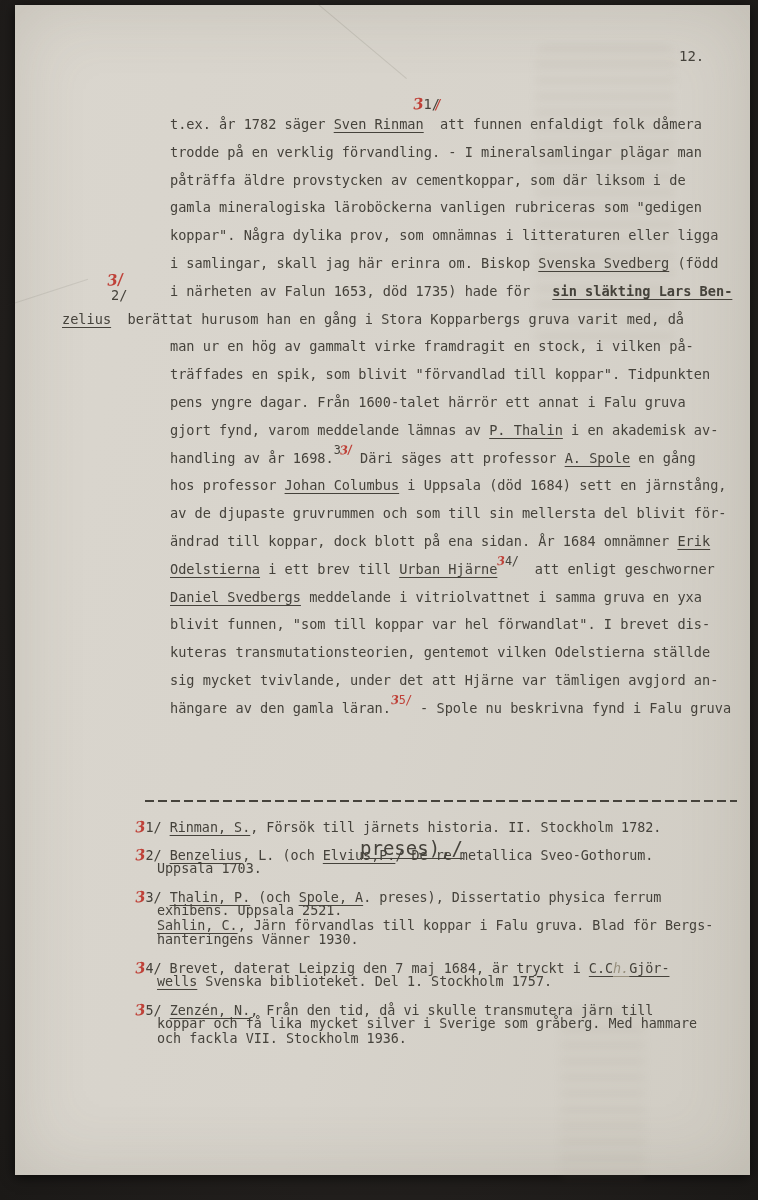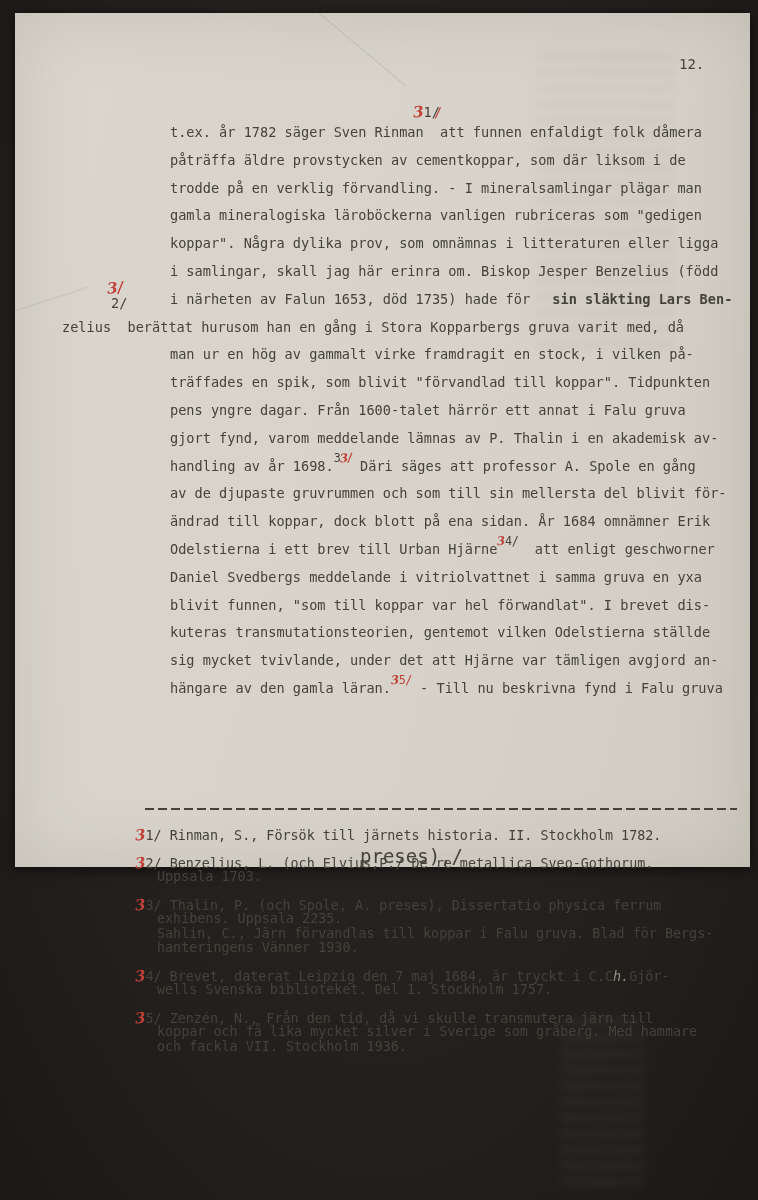--- a/index.html
+++ b/index.html
@@ -2,37 +2,37 @@
 <html><head>
 <meta charset="utf-8">
 <style>
   html,body{margin:0;padding:0;}
   body{
     width:758px;height:1200px;overflow:hidden;
     background:radial-gradient(ellipse at 50% 40%, #2a2724 0%, #221f1d 65%, #1b1917 100%);
     font-family:"DejaVu Sans Mono", monospace;
   }
   .paper{
-    position:absolute;left:15px;top:13px;width:735px;height:854px;
+    position:absolute;left:15px;top:5px;width:735px;height:1170px;
     background:linear-gradient(105deg,#dad6ce 0%,#d7d3cb 55%,#d0ccc3 100%);
     box-shadow:0 2px 12px rgba(0,0,0,0.65), inset 0 0 70px rgba(108,100,84,0.18);
     color:#45423b;
   }
   .ghost{position:absolute;border-radius:10px;filter:blur(4px);pointer-events:none;
     background:repeating-linear-gradient(180deg, rgba(148,140,124,0.22) 0 7px, transparent 7px 16px);}
   .g1{left:520px;top:40px;width:140px;height:300px;opacity:.55;}
   .g2{left:545px;top:1005px;width:85px;height:170px;opacity:.5;}
   .crease{position:absolute;height:1px;background:rgba(60,55,45,0.12);transform-origin:left top;}
   .cr1{left:300px;top:-4px;width:120px;transform:rotate(40deg);}
   .cr2{left:-8px;top:300px;width:85px;transform:rotate(-18deg);background:rgba(60,55,45,0.10);}
   .pageno{position:absolute;left:664px;top:43px;font-size:14px;}
   .bodytext{position:absolute;left:155px;top:106px;font-size:13.6px;}
   .bline{height:27.8px;line-height:27.8px;white-space:pre;}
   .bline.full{margin-left:-108px;}
-  .u{text-underline-offset:3px;text-decoration-thickness:1.3px;}
+  .u{text-decoration:underline;text-underline-offset:3px;text-decoration-thickness:1.3px;}
   .b{font-weight:bold;margin-left:14px;}
   .red{color:#bf4138;}
   .faint{color:#98907e;font-style:italic;}
   .hand{font-family:"DejaVu Serif",serif;font-style:italic;font-weight:bold;color:#bf4138;
         display:inline-block;transform:rotate(-5deg);font-size:1.12em;}
   .sup{display:inline-block;position:relative;top:-9px;font-size:11.8px;letter-spacing:-0.5px;}
   .top-note{position:absolute;left:398px;top:90px;font-size:13.6px;white-space:pre;}
   .top-note .slash2{margin-left:-6px;transform:rotate(4deg);}
   .margin-note{position:absolute;left:92px;top:268px;font-size:13.6px;line-height:15px;}
   .margin-note .mt{margin-left:4px;}
@@ -57,51 +57,52 @@
 
   <div class="top-note"><span class="hand">3</span><span>1/</span><span class="red slash2">/</span></div>
 
   <div class="margin-note">
     <div><span class="hand">3/</span></div>
     <div class="mt">2/</div>
   </div>
 
   <div class="bodytext" id="body">
       <div class="bline"><span>t.ex. år 1782 säger </span><span class="u">Sven Rinman</span><span>  att funnen enfaldigt folk dåmera</span></div>
+      <div class="bline"><span>trodde på en verklig förvandling. - I mineralsamlingar plägar man</span></div>
       <div class="bline"><span>påträffa äldre provstycken av cementkoppar, som där liksom i de</span></div>
-      <div class="bline"><span>trodde på en verklig förvandling. - I mineralsamlingar plägar man</span></div>
       <div class="bline"><span>gamla mineralogiska läroböckerna vanligen rubriceras som "gedigen</span></div>
       <div class="bline"><span>koppar". Några dylika prov, som omnämnas i litteraturen eller ligga</span></div>
-      <div class="bline"><span>i samlingar, skall jag här erinra om. Biskop </span><span class="u">Jesper Benzelius</span><span> (född</span></div>
+      <div class="bline"><span>i samlingar, skall jag här erinra om. Biskop </span><span class="u">Svenska Svedberg</span><span> (född</span></div>
       <div class="bline"><span>i närheten av Falun 1653, död 1735) hade för </span><span class="u b">sin släkting Lars Ben-</span></div>
       <div class="bline full"><span class="u">zelius</span><span>  berättat hurusom han en gång i Stora Kopparbergs gruva varit med, då</span></div>
       <div class="bline"><span>man ur en hög av gammalt virke framdragit en stock, i vilken på-</span></div>
       <div class="bline"><span>träffades en spik, som blivit "förvandlad till koppar". Tidpunkten</span></div>
       <div class="bline"><span>pens yngre dagar. Från 1600-talet härrör ett annat i Falu gruva</span></div>
       <div class="bline"><span>gjort fynd, varom meddelande lämnas av </span><span class="u">P. Thalin</span><span> i en akademisk av-</span></div>
       <div class="bline"><span>handling av år 1698.</span><span class="sup">3</span><span class="red hand sup">3/</span><span> Däri säges att professor </span><span class="u">A. Spole</span><span> en gång</span></div>
+      <div class="bline"><span>hos professor </span><span class="u">Johan Columbus</span><span> i Uppsala (död 1684) sett en järnstång,</span></div>
       <div class="bline"><span>av de djupaste gruvrummen och som till sin mellersta del blivit för-</span></div>
       <div class="bline"><span>ändrad till koppar, dock blott på ena sidan. År 1684 omnämner </span><span class="u">Erik</span></div>
       <div class="bline"><span class="u">Odelstierna</span><span> i ett brev till </span><span class="u">Urban Hjärne</span><span class="red hand sup">3</span><span class="sup">4/</span><span>  att enligt geschworner</span></div>
       <div class="bline"><span class="u">Daniel Svedbergs</span><span> meddelande i vitriolvattnet i samma gruva en yxa</span></div>
       <div class="bline"><span>blivit funnen, "som till koppar var hel förwandlat". I brevet dis-</span></div>
       <div class="bline"><span>kuteras transmutationsteorien, gentemot vilken Odelstierna ställde</span></div>
       <div class="bline"><span>sig mycket tvivlande, under det att Hjärne var tämligen avgjord an-</span></div>
-      <div class="bline"><span>hängare av den gamla läran.</span><span class="red hand sup">3</span><span class="red sup">5/</span><span> - Till nu beskrivna fynd i Falu gruva</span></div>
+      <div class="bline"><span>hängare av den gamla läran.</span><span class="red hand sup">3</span><span class="red sup">5/</span><span> - Spole nu beskrivna fynd i Falu gruva</span></div>
     </div>
 
   <div class="divider"></div>
 
   <div class="footnotes" id="footnotes">
     <div class="insert u">preses),/</div>
   <div class="fline"><span class="red hand">3</span><span>1/</span><span> </span><span class="u">Rinman, S.</span><span>, Försök till järnets historia. II. Stockholm 1782.</span></div>
       <div class="fline gap"><span class="red hand">3</span><span>2/</span><span> </span><span class="u">Benzelius</span><span>, L. (och </span><span class="u">Elvius,P.</span><span>/ De re metallica Sveo-Gothorum.</span></div>
       <div class="fline ind2"><span>Uppsala 1703.</span></div>
       <div class="fline gap"><span class="red hand">3</span><span>3/</span><span> </span><span class="u">Thalin, P.</span><span> (och </span><span class="u">Spole, A</span><span>. preses), Dissertatio physica ferrum</span></div>
-      <div class="fline ind2"><span>exhibens. Uppsala 2235.</span></div>
+      <div class="fline ind2"><span>exhibens. Uppsala 2521.</span></div>
       <div class="fline ind2"><span class="u">Sahlin, C.</span><span>, Järn förvandlas till koppar i Falu gruva. Blad för Bergs-</span></div>
       <div class="fline ind2"><span>hanteringens Vänner 1930.</span></div>
       <div class="fline gap"><span class="red hand">3</span><span>4/</span><span> Brevet, daterat Leipzig den 7 maj 1684, är tryckt i </span><span class="u">C.C</span><span class="u faint">h.</span><span class="u">Gjör-</span></div>
       <div class="fline ind2"><span class="u">wells</span><span> Svenska biblioteket. Del 1. Stockholm 1757.</span></div>
       <div class="fline gap"><span class="red hand">3</span><span>5/</span><span> </span><span class="u">Zenzén, N.</span><span>, Från den tid, då vi skulle transmutera järn till</span></div>
       <div class="fline ind2"><span>koppar och få lika mycket silver i Sverige som gråberg. Med hammare</span></div>
       <div class="fline ind2"><span>och fackla VII. Stockholm 1936.</span></div>
     </div>
 </div>
 

